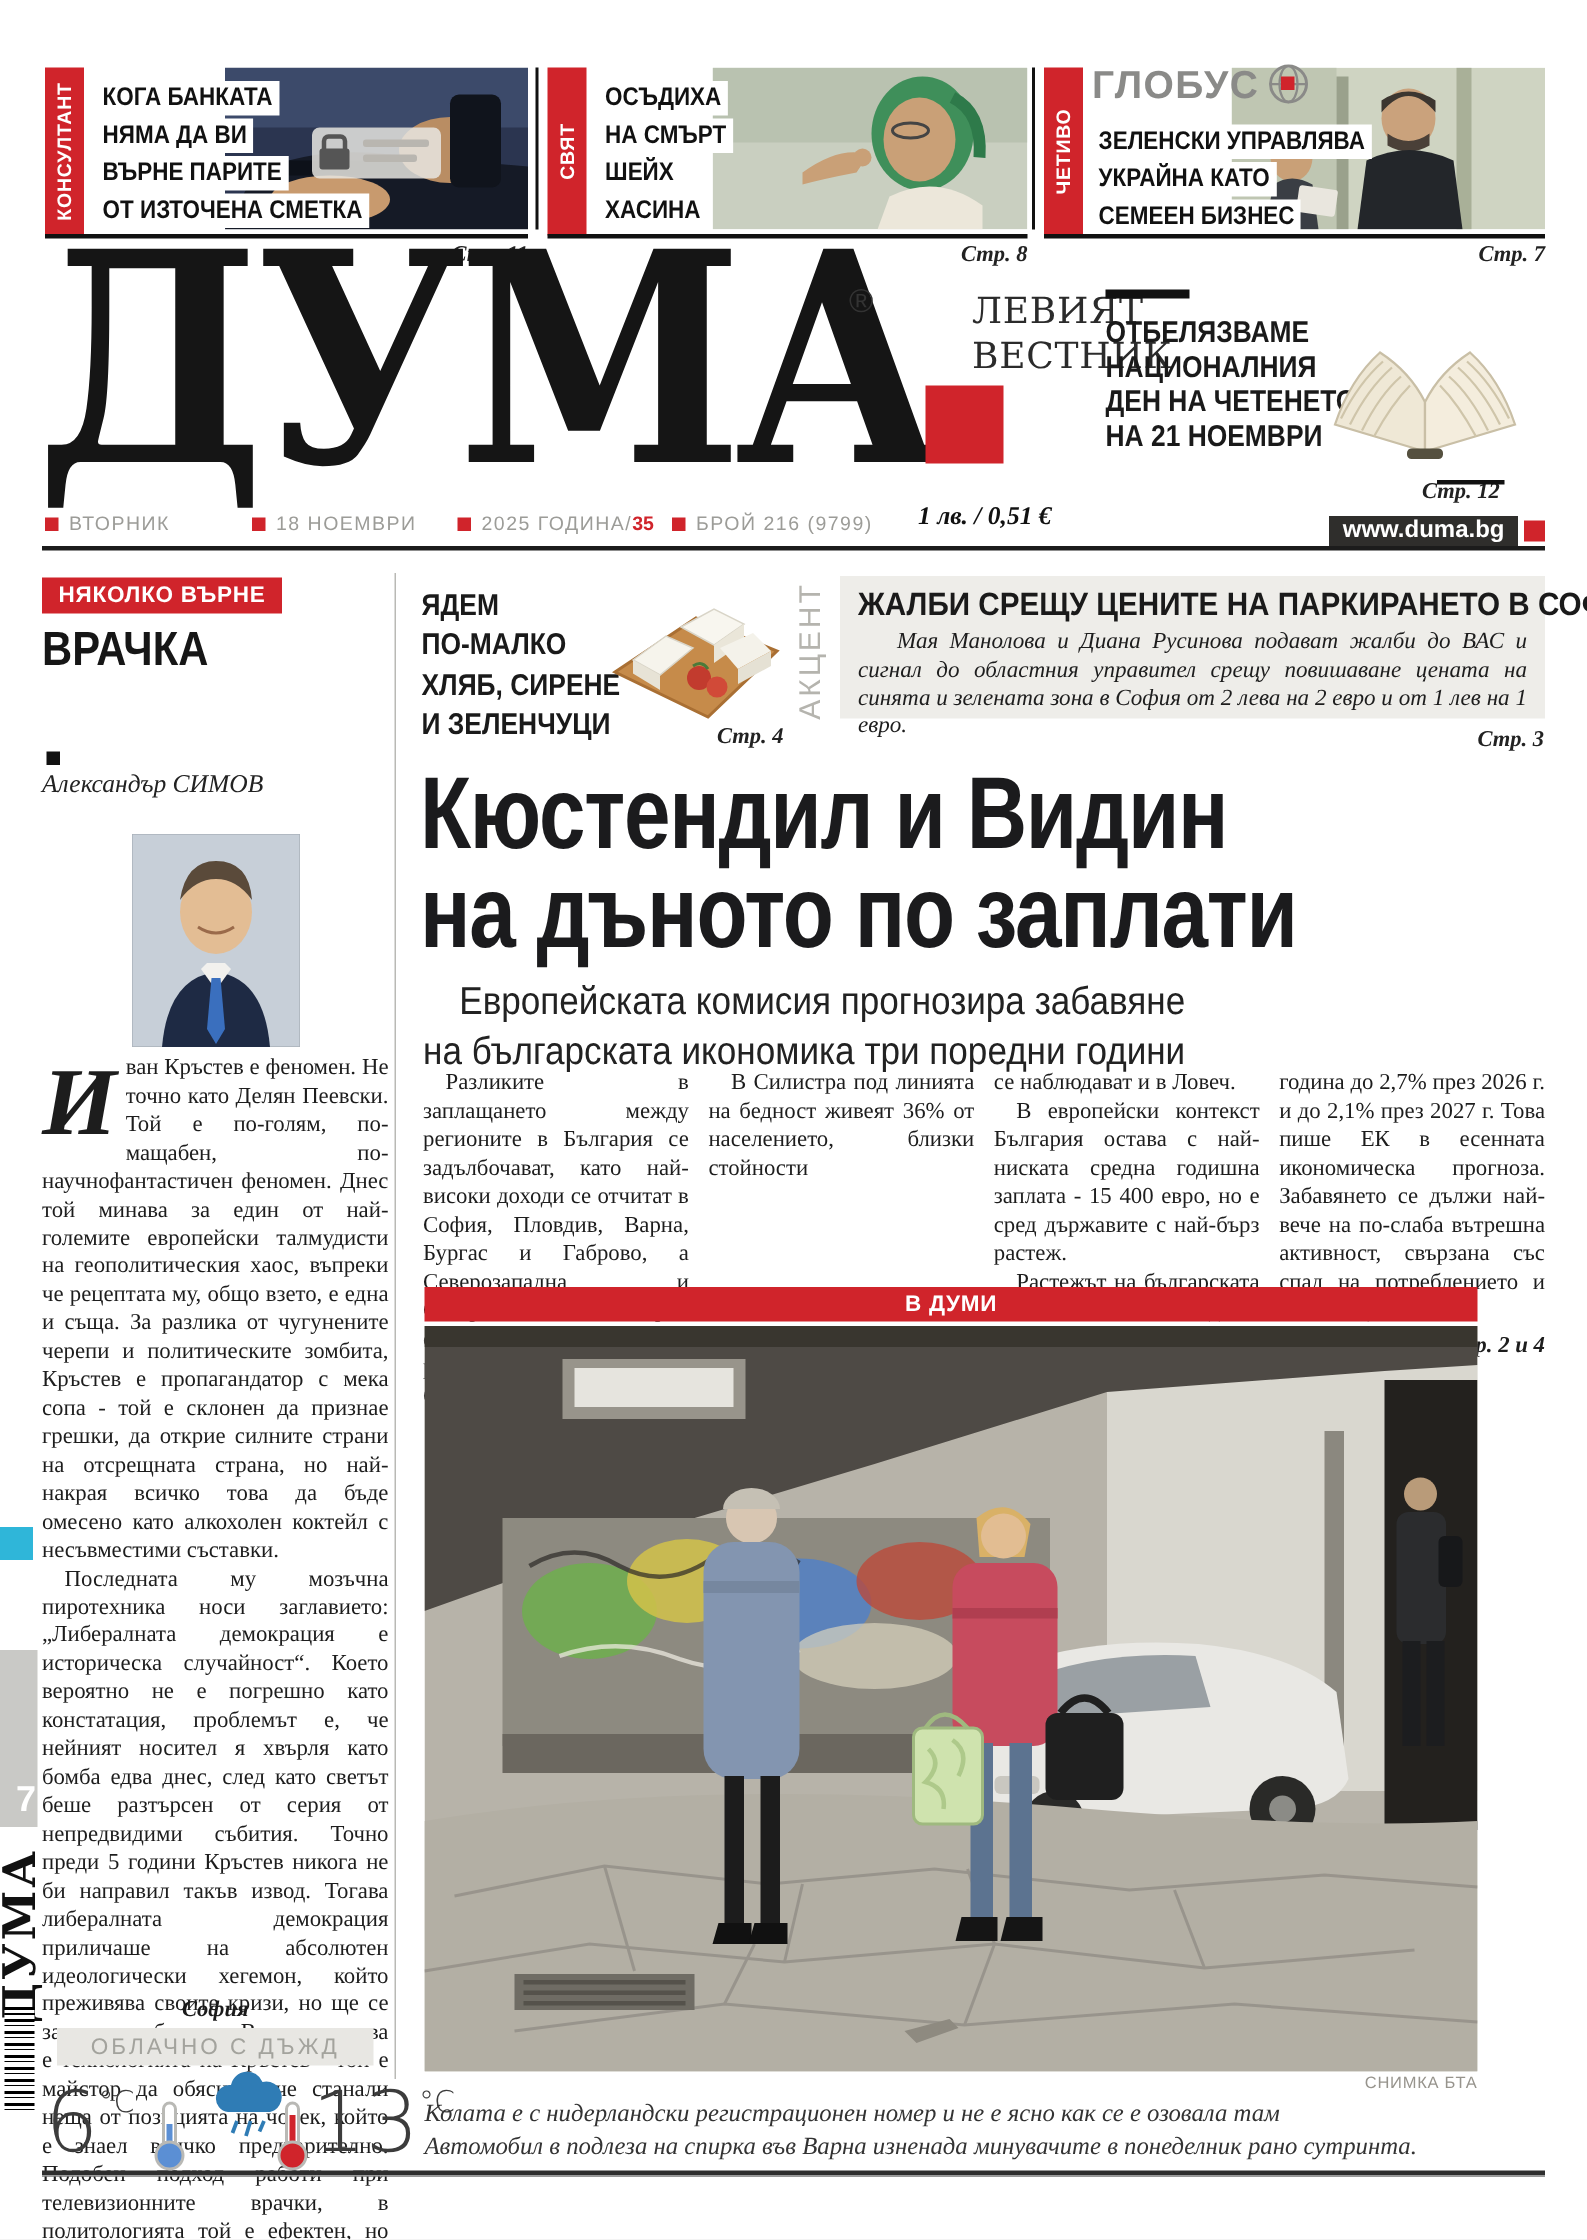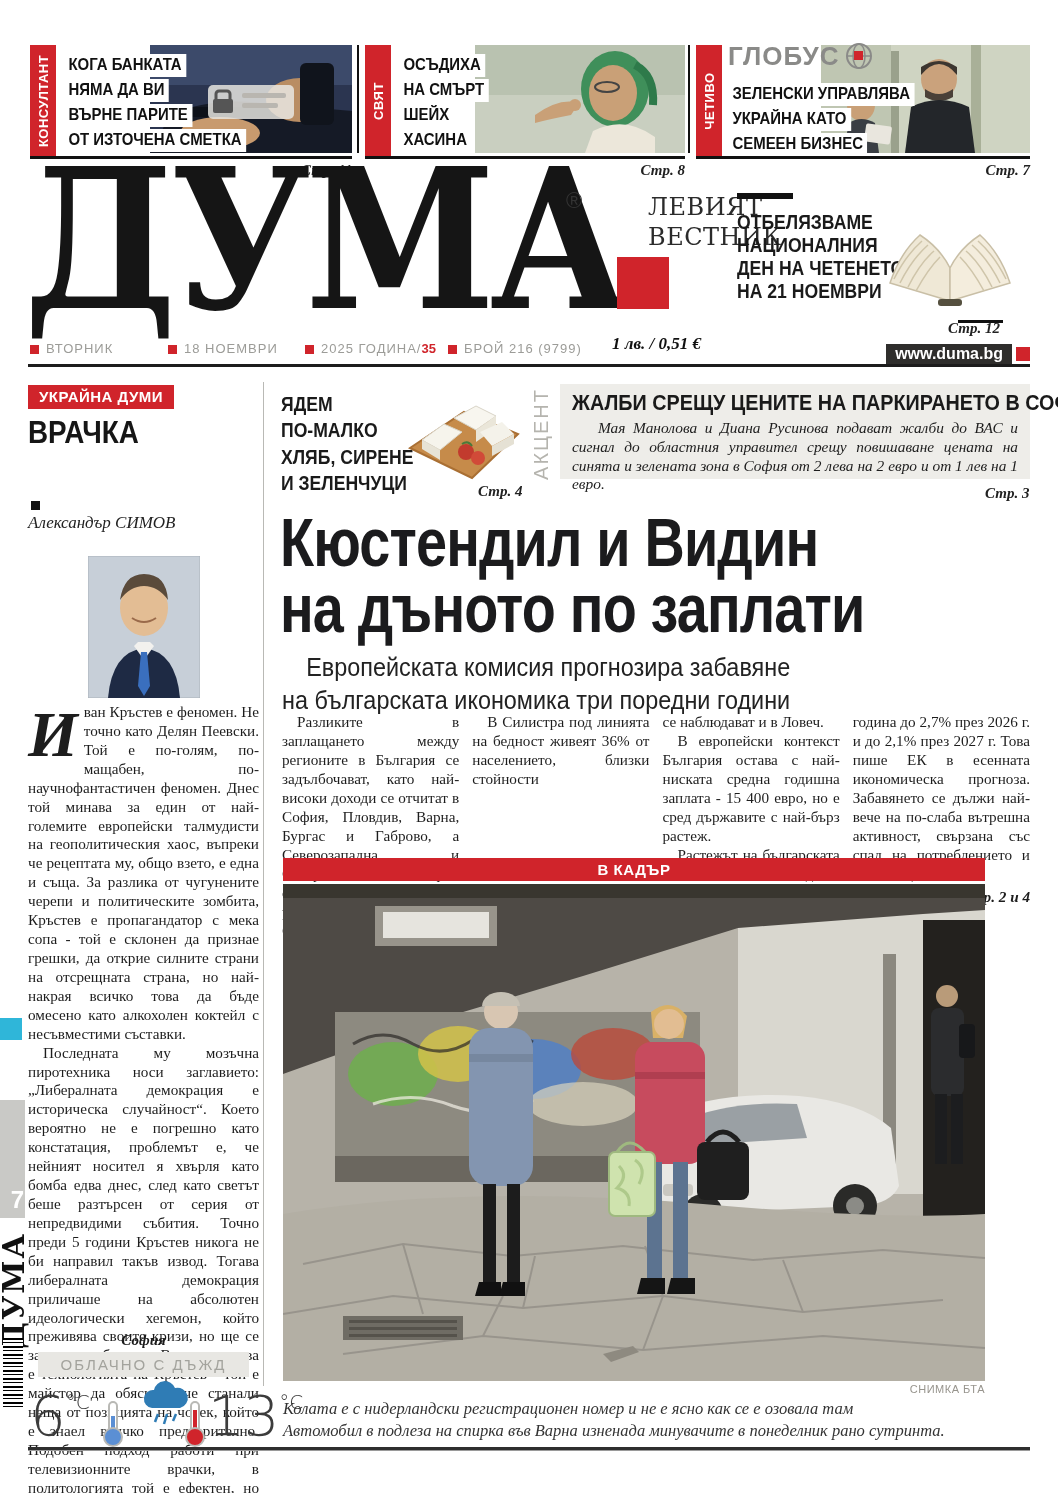--- a/index.html
+++ b/index.html
@@ -248,21 +248,21 @@
   <div id="toprule"></div>
 
   <div id="edge-cyan"></div>
   <div id="edge-gray">
     <span>7</span>
     </div>
   <div id="edge-duma">ДУМА</div>
   <div id="barcode"></div>
 
   <div id="col-divider"></div>
-  <div class="kicker">УКРАЙНА ДУМИ</div>
+  <div class="kicker">НЯКОЛКО ВЪРНЕ</div>
   <div class="op-title">
     <div><span class="cx9">ВРАЧКА</span></div>
   </div>
   <div class="op-sq"></div>
   <div class="op-author">Александър СИМОВ</div>
 
   <div class="abs" style="left:88px;top:556px;">
     <svg width="112" height="142" viewBox="0 0 112 142">
       <rect width="112" height="142" fill="#c7cfd8"></rect>
       <rect width="112" height="142" fill="none" stroke="#aab2ba" stroke-width="1"></rect>
@@ -362,21 +362,21 @@
       <p class="ind">В европейски контекст България остава с най-ниската средна годишна заплата - 15 400 евро, но е сред държавите с най-бърз растеж.</p>
       <p class="ind">Растежът на българската икономика се очаква да се забави от 3% през настоящата</p>
     </div>
     <div>
       <p>година до 2,7% през 2026 г. и до 2,1% през 2027 г. Това пише ЕК в есенната икономическа прогноза. Забавянето се дължи най-вече на по-слаба вътрешна активност, свързана със спад на потреблението и инвестициите.</p>
       <div class="colpage">Стр. 2 и 4</div>
     </div>
   </div>
 
   <div class="kadar">
-    <span>В КАДЪР</span>
+    <span>В ДУМИ</span>
     </div>
 
   <div id="bigphoto">
     <svg width="702" height="497" viewBox="0 0 702 497" preserveAspectRatio="none">
       <rect width="702" height="497" fill="#b7b3a9"></rect>
       <rect x="455" y="20" width="247" height="290" fill="#d9d7cf"></rect>
       <path d="M0,0 H702 V26 L640,30 455,44 300,92 140,140 0,190 Z" fill="#4e4a45"></path>
       <path d="M0,0 H702 V14 H0 Z" fill="#39362f"></path>
       <rect x="92" y="22" width="122" height="40" fill="#98948b"></rect>
       <rect x="100" y="28" width="106" height="26" fill="#e6e4de"></rect>

